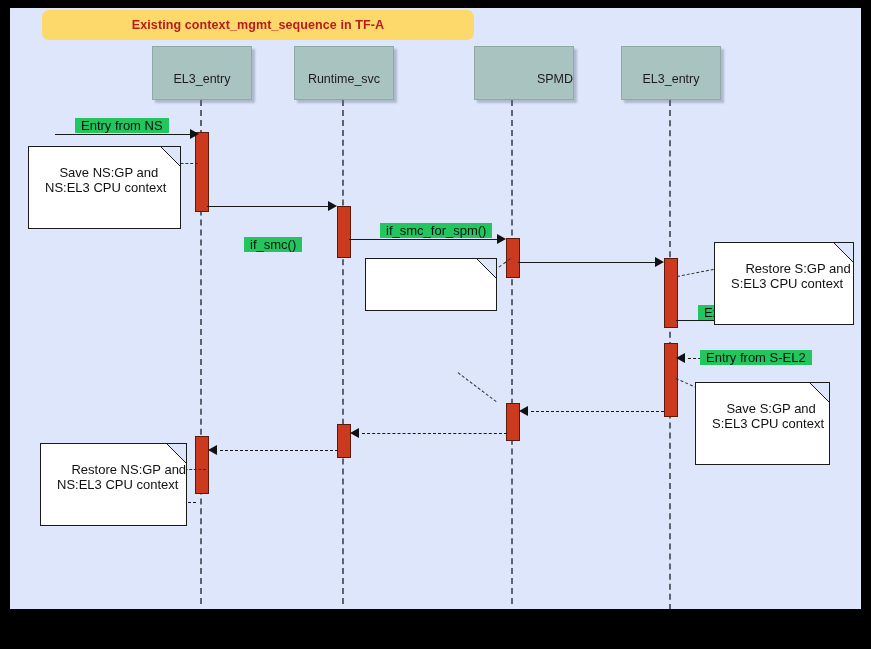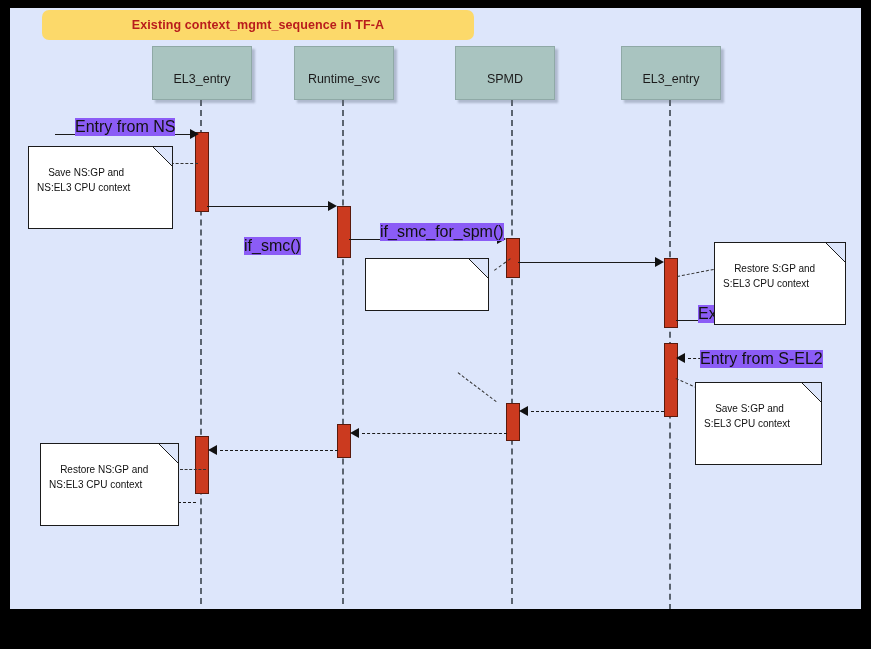--- a/index.html
+++ b/index.html
@@ -48,30 +48,30 @@
     position:absolute;width:0;height:0;
     border-top:5px solid transparent;border-bottom:5px solid transparent;
     border-left:9px solid #111;
   }
   .arrowhead-l{
     position:absolute;width:0;height:0;
     border-top:5px solid transparent;border-bottom:5px solid transparent;
     border-right:9px solid #111;
   }
   .msg-label{
-    position:absolute;font-size:16px;color:#111;
-    background:#8b5cf6;padding:0 0;white-space:nowrap;
+    position:absolute;font-size:13px;color:#111;
+    background:#22c55e;padding:0 6px;white-space:nowrap;
   }
 
   
   .note{
     position:absolute;background:#ffffff;
     border:1px solid #1b1b1b;
-    font-size:10px;color:#111;line-height:15px;
-    padding:3px 5px 3px 8px;
+    font-size:13px;color:#111;line-height:15px;
+    padding:3px 5px 3px 16px;
     white-space:pre;
   }
   .note-fold-tr{
     position:absolute;top:0;right:0;width:19px;height:19px;
     background:linear-gradient(225deg,#dde6fb 0 49.5%,#1b1b1b 49.5% 51%,#ffffff 51% 100%);
   }
   .connector{
     position:absolute;height:0;border-top:1.2px dashed #333;
     transform-origin:0 0;
   }
@@ -84,21 +84,21 @@
   <div id="title-bar">
     <span>Existing context_mgmt_sequence in TF-A</span>
   </div>
 
   <div class="lifeline-head" style="left:142px;top:38px;">
     <span>EL3_entry</span>
   </div>
   <div class="lifeline-head" style="left:284px;top:38px;">
     <span>Runtime_svc</span>
   </div>
-  <div class="lifeline-head" style="left:445px;top:38px;">
+  <div class="lifeline-head" style="left:464px;top:38px;justify-content:flex-end;">
     <span>SPMD</span>
   </div>
   <div class="lifeline-head" style="left:611px;top:38px;">
     <span>EL3_entry</span>
   </div>
 
   <div class="lifeline" style="left:190px;top:92px;height:504px;"></div>
   <div class="lifeline" style="left:332px;top:92px;height:504px;"></div>
   <div class="lifeline" style="left:501px;top:92px;height:504px;"></div>
   <div class="lifeline" style="left:659px;top:92px;height:520px;"></div>

